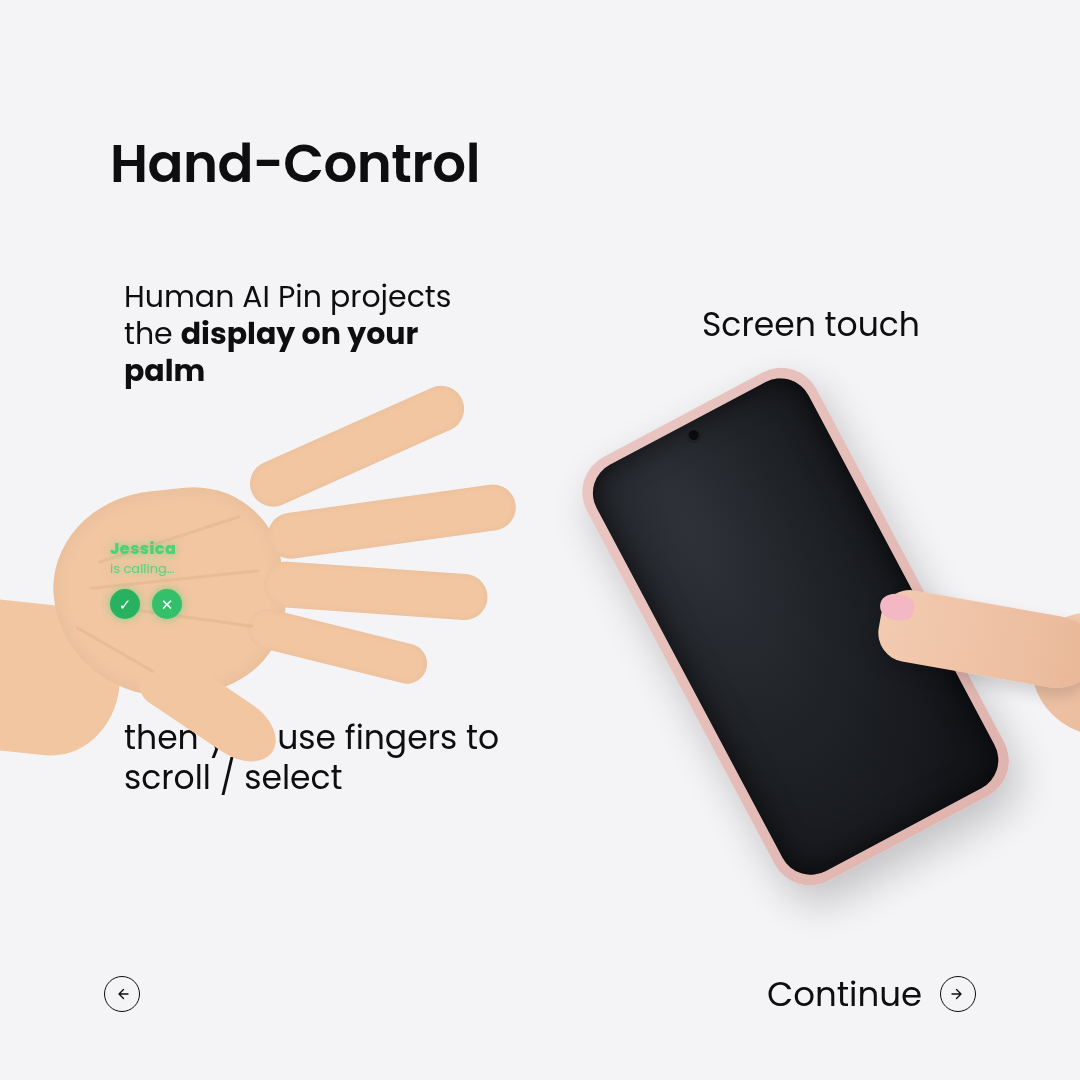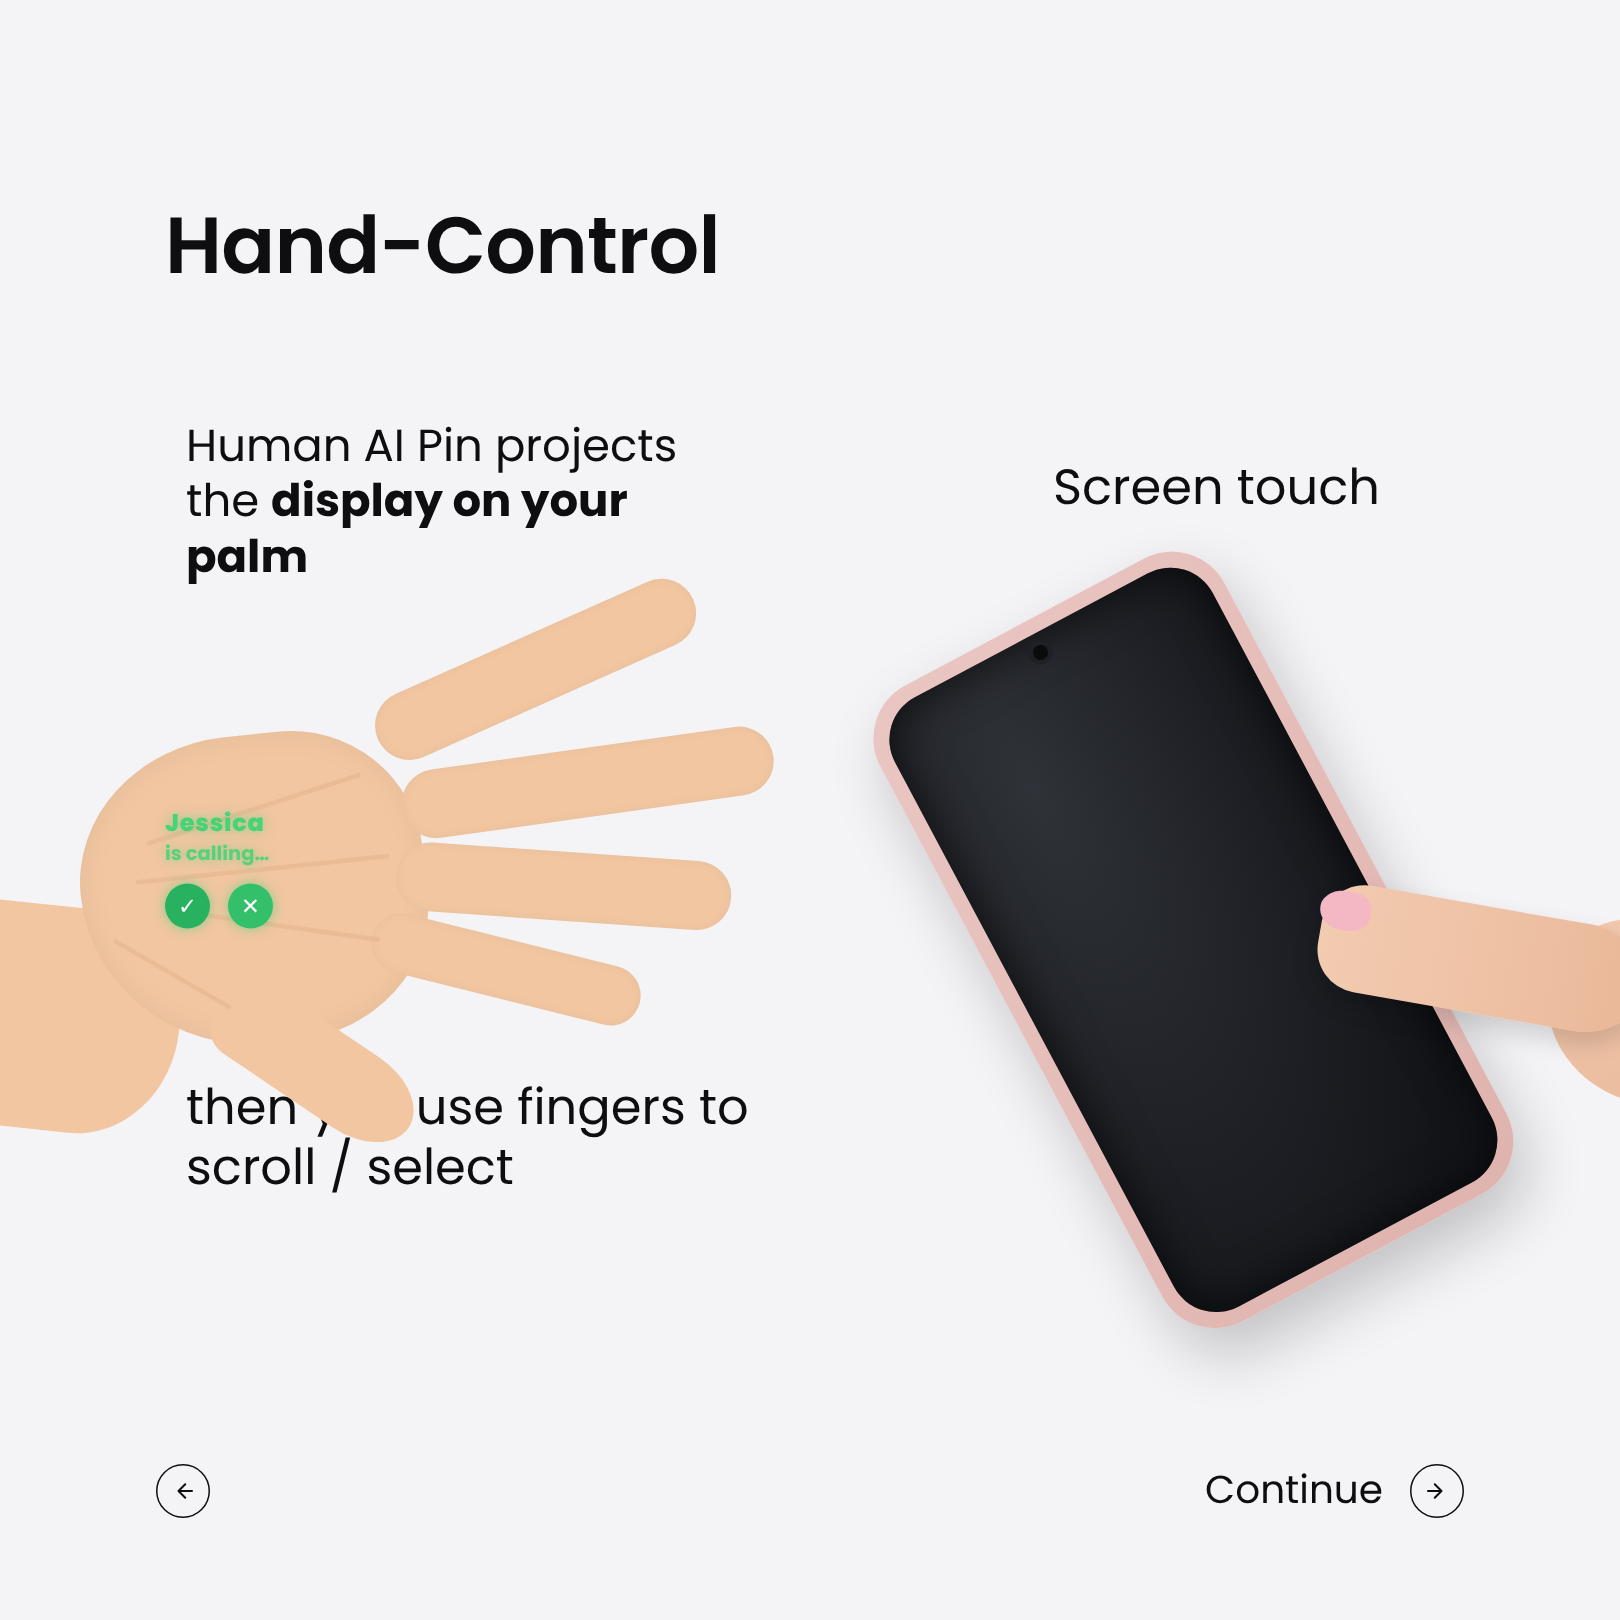--- a/index.html
+++ b/index.html
@@ -77,21 +77,21 @@
   .c2{left:90px;top:178px;width:170px;height:3px;transform:rotate(-6deg);}
   .c3{left:124px;top:216px;width:130px;height:3px;transform:rotate(8deg);}
   .c4{left:70px;top:248px;width:90px;height:3px;transform:rotate(30deg);}
 
   
   .proj{
     position:absolute;left:110px;top:136px;width:150px;text-align:left;
     filter:drop-shadow(0 0 4px rgba(58,212,116,.6));
   }
   .proj .name{color:var(--accent);font-weight:800;font-size:16px;letter-spacing:.5px;opacity:.9;}
-  .proj .sub {color:var(--accent);font-weight:700;font-size:13px;opacity:.8;margin-top:-2px;}
+  .proj .sub {color:var(--accent);font-weight:400;font-size:13px;opacity:.8;margin-top:-2px;}
   .proj .btns{margin-top:10px;display:flex;gap:12px;}
   .pill{
     width:30px;height:30px;border-radius:50%;
     display:flex;align-items:center;justify-content:center;
     color:#fff;font-size:15px;line-height:1;
   }
   .pill.ok{background:var(--accent-dark);}
   .pill.no{background:#34c06a;}
 
   
@@ -146,21 +146,21 @@
 
   
   .nav{
     position:absolute;left:100px;right:100px;bottom:86px;height:44px;
     display:flex;align-items:center;justify-content:space-between;
   }
   .nav .spacer{flex:1;}
   .nav-btn{
     display:flex;align-items:center;gap:18px;
     background:none;border:none;cursor:pointer;
-    font-family:inherit;font-size:26px;color:var(--ink);
+    font-family:inherit;font-size:34px;color:var(--ink);
     padding:4px;
     margin-top:44px;
   }
   .circ{
     width:36px;height:36px;border:1.6px solid var(--ink);border-radius:50%;
     display:flex;align-items:center;justify-content:center;
   }
   .circ svg{width:18px;height:18px;stroke:var(--ink);stroke-width:1.8;fill:none;stroke-linecap:round;stroke-linejoin:round;}
 </style>
 </head>

